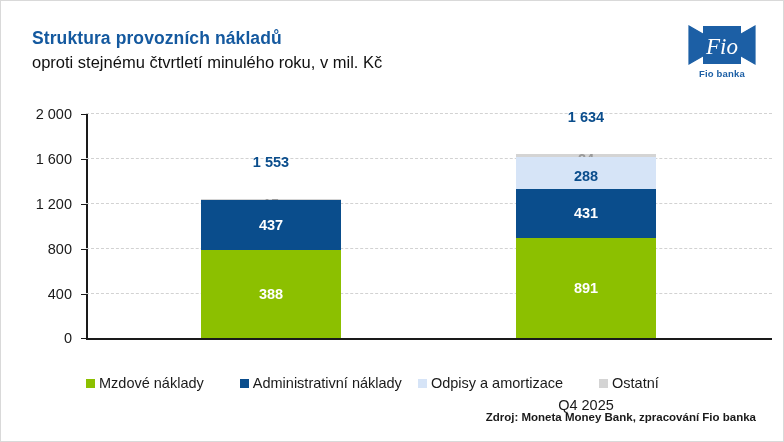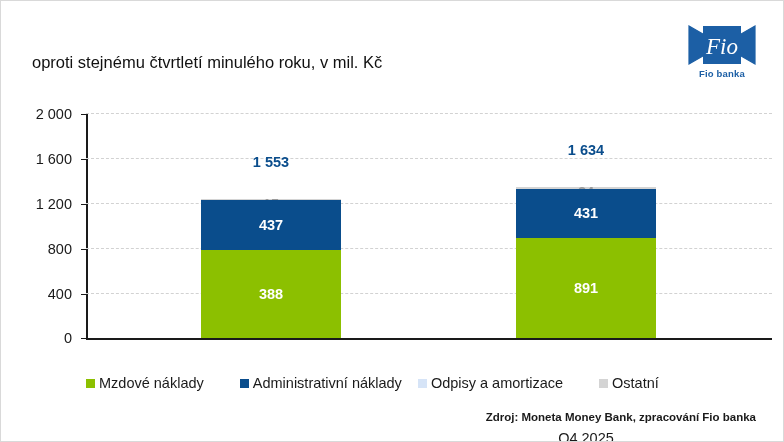--- a/index.html
+++ b/index.html
@@ -189,20 +189,21 @@
     color: #1a1a1a;
     white-space: nowrap;
   }
 </style>
 </head>
 <body>
 
 <div id="page">
 
   <div id="header">
+    <div id="title">Struktura provozních nákladů</div>
     <div id="subtitle">oproti stejnému čtvrtletí minulého roku, v mil. Kč</div>
 
     <div id="logo">
       <svg width="74" height="62" viewBox="0 0 74 62">
 
         <polygon points="4,6 37,25 70,6 70,44 37,25 4,44" fill="none" stroke="#1c5fa5" stroke-width="1.2"></polygon>
 
         <polygon points="18,6 56,6 56,44 18,44" fill="#1c5fa5"></polygon>
         <polygon points="4,6 18,14 18,36 4,44" fill="#1c5fa5"></polygon>
         <polygon points="70,6 56,14 56,36 70,44" fill="#1c5fa5"></polygon>
@@ -263,20 +264,23 @@
       <div class="cat-label">Q4 2024</div>
     </div>
 
     <div class="bar" style="left:430px;">
       <div class="bar-total" style="top:-45px;">1 634</div>
 
       <div class="seg seg-ostatni" style="height:2.7px;">
         <span class="seg-label lbl-gray">24</span>
       </div>
 
+      <div class="seg seg-odpisy" style="height:32.4px;">
+        <span class="seg-label lbl-blue">288</span>
+      </div>
 
       <div class="seg seg-admin" style="height:48.5px;">
         <span class="seg-label lbl-white">431</span>
       </div>
 
       <div class="seg seg-mzdove" style="height:100.2px;">
         <span class="seg-label lbl-white">891</span>
       </div>
 
       <div class="cat-label">Q4 2025</div>

